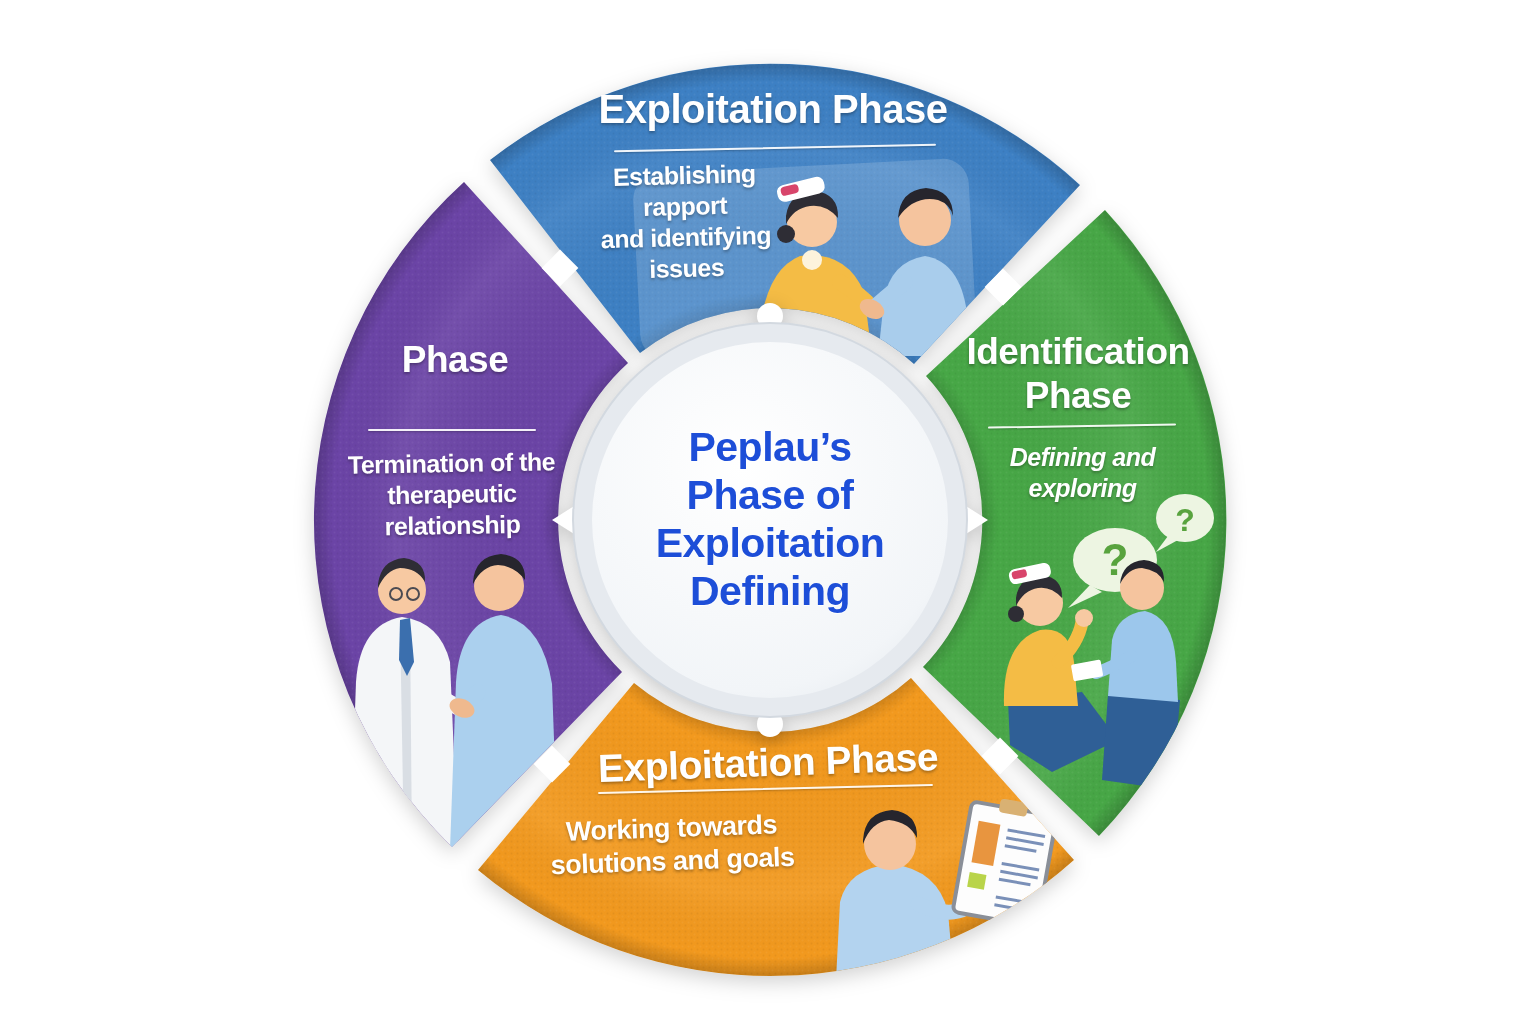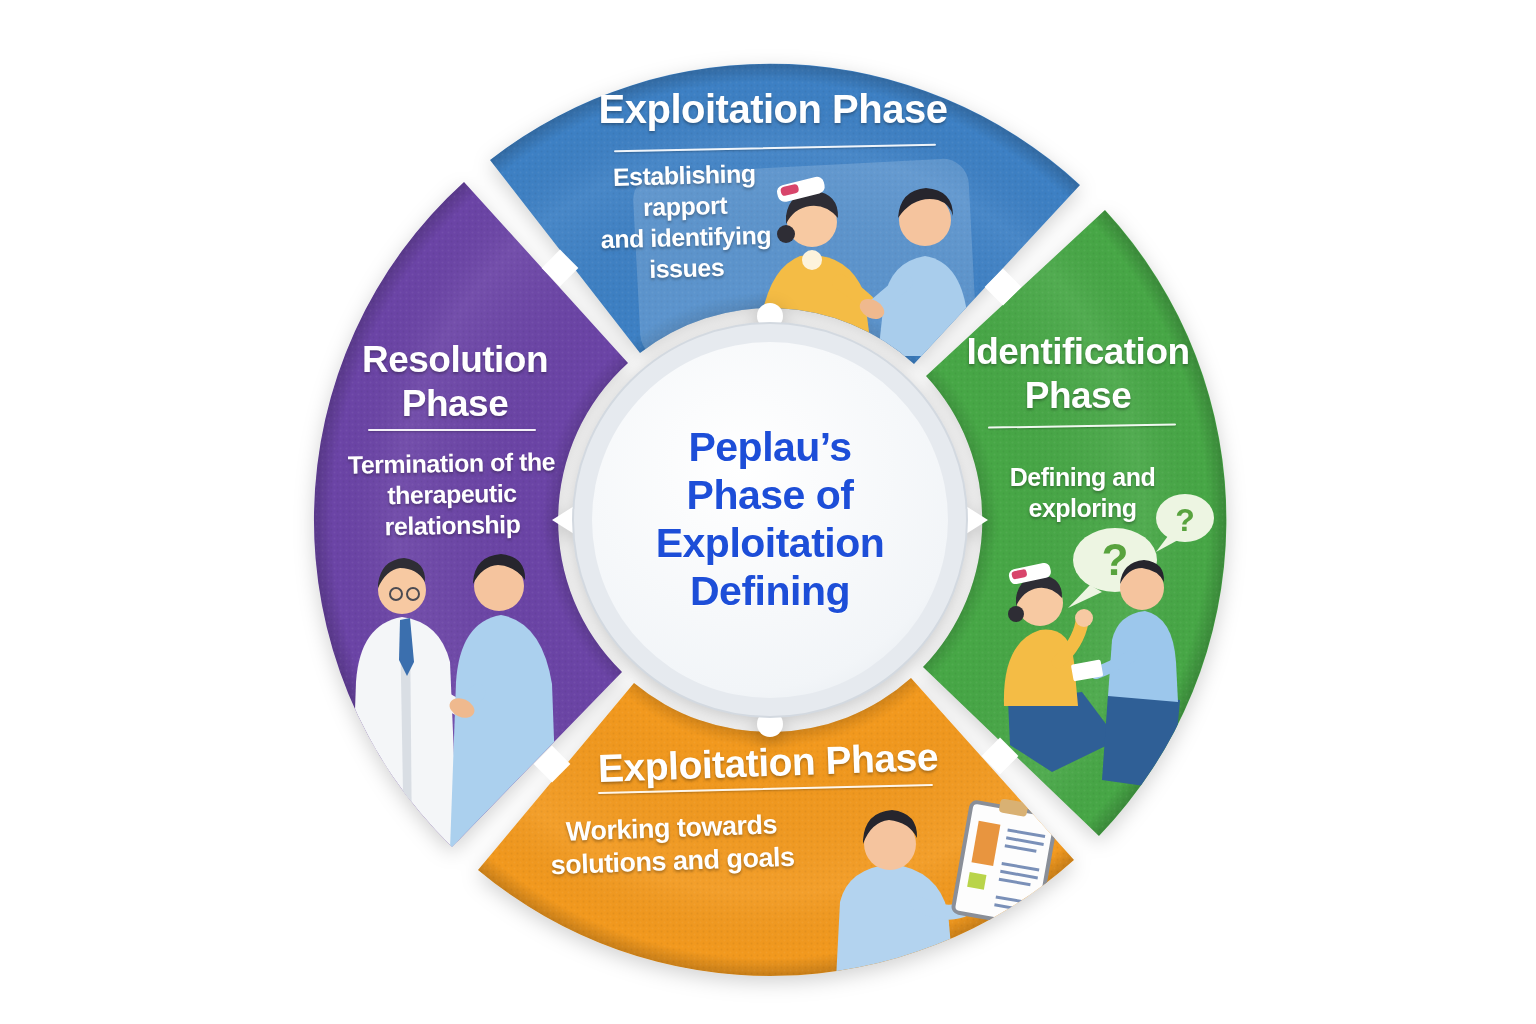--- a/index.html
+++ b/index.html
@@ -181,36 +181,35 @@
   <span class="ln">rapport</span>
   <span class="ln">and identifying</span>
   <span class="ln">issues</span>
 </div>
 
 <div class="txt phase-title" style="left:948px;top:330px;width:260px;font-size:37px;">
   <span class="ln">Identification</span>
   <span class="ln">Phase</span>
 </div>
 <div class="underline" style="left:988px;top:425px;width:188px;transform:rotate(-1deg);"></div>
-<div class="txt phase-desc" style="left:975px;top:462px;width:215px;">
+<div class="txt phase-desc" style="left:975px;top:442px;width:215px;font-style:italic;">
   <span class="ln">Defining and</span>
   <span class="ln">exploring</span>
 </div>
 
 <div class="txt phase-title" style="left:478px;top:740px;width:580px;font-size:39px;transform:rotate(-2deg);">
   <span class="ln">Exploitation Phase</span>
 </div>
 <div class="underline" style="left:598px;top:788px;width:335px;transform:rotate(-1.4deg);"></div>
 <div class="txt phase-desc" style="left:502px;top:812px;width:340px;font-size:27px;transform:rotate(-2deg);">
   <span class="ln">Working towards</span>
   <span class="ln">solutions and goals</span>
 </div>
 
 <div class="txt phase-title" style="left:330px;top:338px;width:250px;font-size:37px;">
-  <span class="ln">Resolution</span>
   <span class="ln">Phase</span>
 </div>
 <div class="underline" style="left:368px;top:429px;width:168px;"></div>
 <div class="txt phase-desc" style="left:327px;top:448px;width:250px;transform:rotate(-1deg);">
   <span class="ln">Termination of the</span>
   <span class="ln">therapeutic</span>
   <span class="ln">relationship</span>
 </div>
 
 <div class="txt center-title" style="left: 608px; top: 424px; width: 324px; color: #1d4ed8;">

